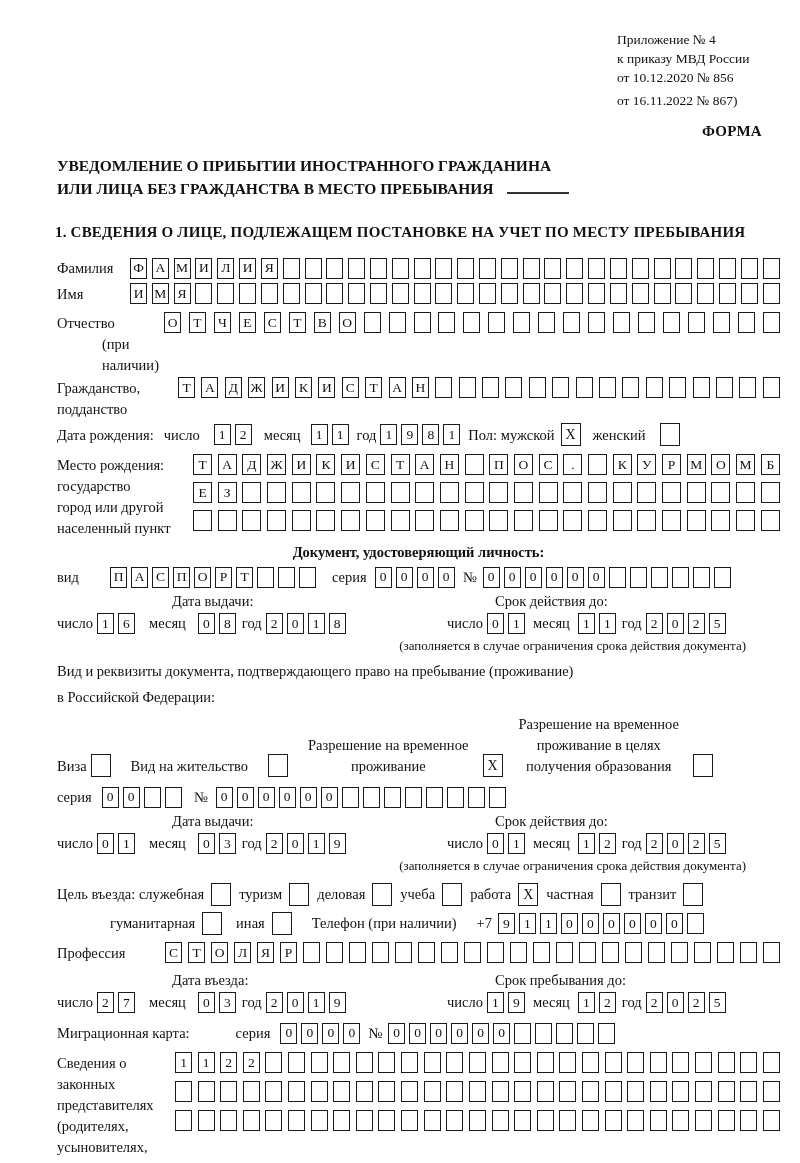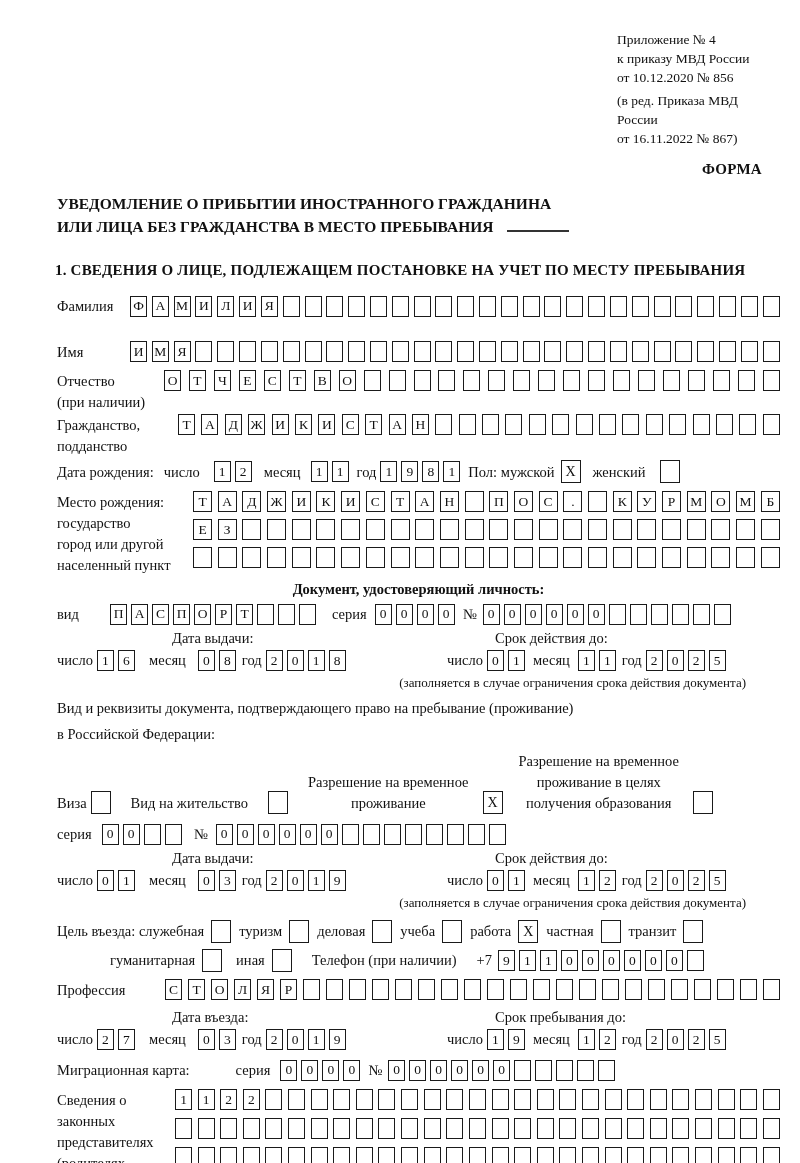--- a/index.html
+++ b/index.html
@@ -59,21 +59,20 @@
 </head>
 <body>
 
 <div class="page">
 
   <div class="hdr">
     <div>Приложение № 4</div>
     <div>к приказу МВД России</div>
     <div>от 10.12.2020 № 856</div>
     <div class="gap"></div>
-    <div>(в ред. Приказа МВД России</div>
     <div>от 16.11.2022 № 867)</div>
   </div>
   <div class="forma">ФОРМА</div>
 
   <div class="title">
     <div>УВЕДОМЛЕНИЕ О ПРИБЫТИИ ИНОСТРАННОГО ГРАЖДАНИНА</div>
     <div><span>ИЛИ ЛИЦА БЕЗ ГРАЖДАНСТВА В МЕСТО ПРЕБЫВАНИЯ</span><span class="blank-line"></span></div>
   </div>
 
   <div class="sect">1. СВЕДЕНИЯ О ЛИЦЕ, ПОДЛЕЖАЩЕМ ПОСТАНОВКЕ НА УЧЕТ ПО МЕСТУ ПРЕБЫВАНИЯ</div>
@@ -107,21 +106,21 @@
         <span class="cell"></span>
         <span class="cell"></span>
         <span class="cell"></span>
         <span class="cell"></span>
         <span class="cell"></span>
         <span class="cell"></span>
         <span class="cell"></span>
       </span>
   </div>
 
-  <div class="row" style="margin-top:24px;">
+  <div class="row" style="margin-top:4px;">
     <span class="lbl w73">Имя</span>
     <span class="cg fill">
         <span class="cell">И</span>
         <span class="cell">М</span>
         <span class="cell">Я</span>
         <span class="cell"></span>
         <span class="cell"></span>
         <span class="cell"></span>
         <span class="cell"></span>
         <span class="cell"></span>
@@ -146,21 +145,21 @@
         <span class="cell"></span>
         <span class="cell"></span>
         <span class="cell"></span>
         <span class="cell"></span>
       </span>
   </div>
 
   <div class="row" style="margin-top:7px;">
     <span class="lbl w107">
       <span style="display:block;">Отчество</span>
-      <span class="l2" style="display:block;">(при наличии)</span>
+      <span class="l2" style="display:block;margin-left:45px;">(при наличии)</span>
     </span>
     <span class="cg fill">
         <span class="cell">О</span>
         <span class="cell">Т</span>
         <span class="cell">Ч</span>
         <span class="cell">Е</span>
         <span class="cell">С</span>
         <span class="cell">Т</span>
         <span class="cell">В</span>
         <span class="cell">О</span>

